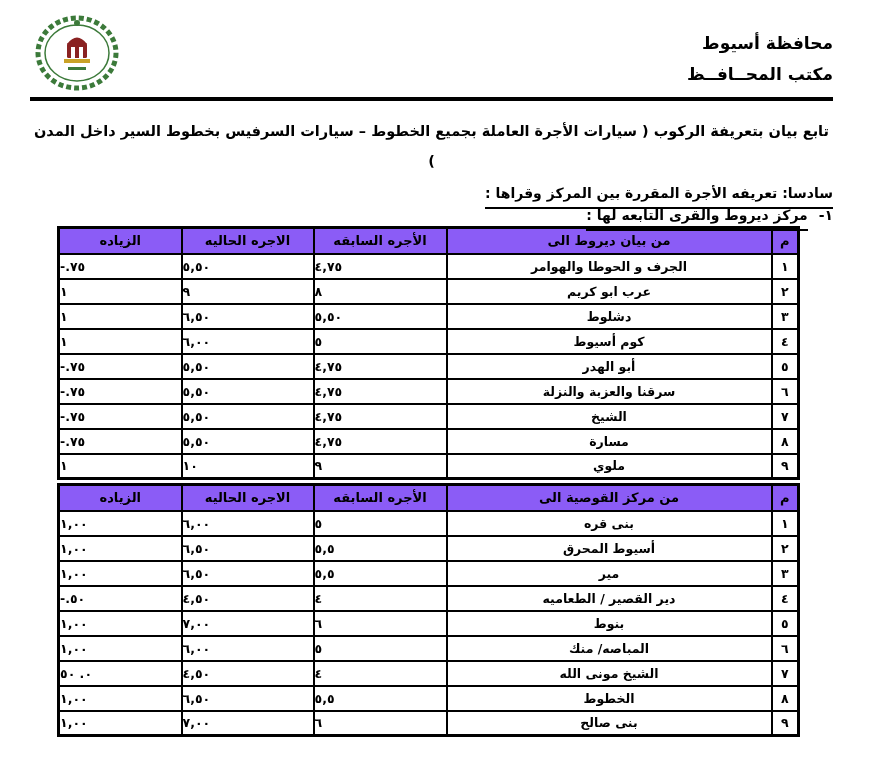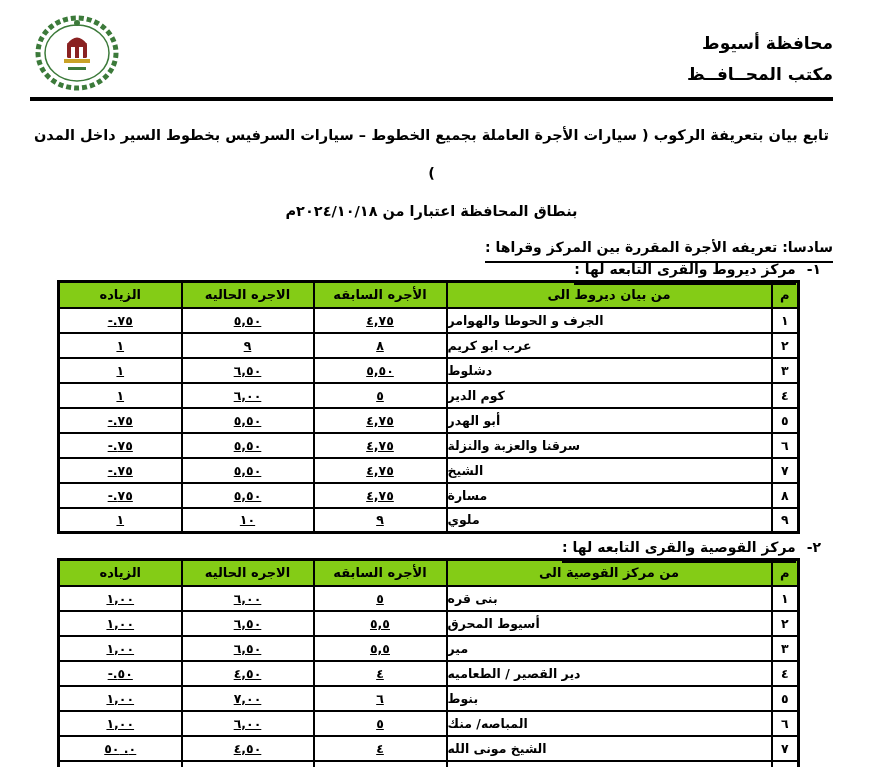--- a/index.html
+++ b/index.html
@@ -18,46 +18,46 @@
   .top { position: relative; height: 83px; }
   .logo { position: absolute; left: 4px; top: 0; }
   .org {
     position: absolute; right: 0; top: 14px;
     text-align: right; font-size: 17px; line-height: 31px;
     letter-spacing: .5px;
   }
   .rule { height: 4px; background: #000; }
 
   
-  .titles { margin-top: 15px; text-align: center; font-size: 14.5px; line-height: 38px; }
+  .titles { margin-top: 15px; text-align: center; font-size: 14.5px; line-height: 30px; }
   .sec { margin-top: 9px; text-align: right; font-size: 14px; }
   .sec .u, .subhead .txt { border-bottom: 2px solid #000; padding-bottom: 6px; }
-  .subhead { margin-top: 6px; margin-right: 12px; text-align: right; font-size: 14px; }
+  .subhead { margin-top: 6px; text-align: right; font-size: 14px; }
   .subhead .num { margin-left: 6px; }
 
   
   table.fare {
     border-collapse: collapse;
     width: 740px;
     margin-left: 27px;
     margin-top: 3px;
     border: 3px solid #000;
     table-layout: fixed;
   }
   table.fare th, table.fare td { border: 2px solid #000; padding: 0; }
-  table.fare th { background: #84cc16; font-size: 13px; height: 26px; text-align: center; }
+  table.fare th { background: #8b5cf6; font-size: 13px; height: 26px; text-align: center; }
   table.fare td { font-size: 12.5px; height: 25px; }
   col.c-inc  { width: 123px; }
   col.c-curr { width: 132px; }
   col.c-prev { width: 133px; }
   col.c-dest { width: 325px; }
   col.c-ser  { width: 27px;  }
   td.cell-serial { text-align: center; }
-  td.cell-dest   { text-align: left; padding-right: 24px; }
-  td.cell-num    { direction: ltr; text-align: center; text-decoration: underline; }
+  td.cell-dest   { text-align: center; padding-right: 24px; }
+  td.cell-num    { direction: ltr; text-align: left; }
   .tbl-block + .subhead { margin-top: 5px; }
 </style>
 </head>
 <body>
 
 <div class="content">
 
   <div class="top">
     <svg class="logo" width="86" height="78" viewBox="0 0 86 78">
       <ellipse cx="43" cy="39" rx="39" ry="35" fill="none" stroke="#3c7a3a" stroke-width="5" stroke-dasharray="5 3"></ellipse>
@@ -73,21 +73,20 @@
     <div class="org" dir="rtl">
       <div>محافظة أسيوط</div>
       <div>مكتب المحــافــظ</div>
     </div>
   </div>
 
   <div class="rule"></div>
 
   <div class="titles" dir="rtl">
     <div>تابع بيان بتعريفة الركوب ( سيارات الأجرة العاملة بجميع الخطوط – سيارات السرفيس بخطوط السير داخل المدن )</div>
-    <div>بنطاق المحافظة اعتبارا من ٢٠٢٤/١٠/١٨م</div>
   </div>
 
   <div class="sec" dir="rtl">
     <span class="u">سادسا: تعريفه الأجرة المقررة بين المركز وقراها :</span>
   </div>
 
   <div class="subhead" dir="rtl">
     <span class="num">١-</span>
     <span class="txt">مركز ديروط والقرى التابعه لها :</span>
   </div>
@@ -127,21 +126,21 @@
           </tr>
           <tr>
             <td class="cell-serial">٣</td>
             <td class="cell-dest">دشلوط</td>
             <td class="cell-num">٥,٥٠</td>
             <td class="cell-num">٦,٥٠</td>
             <td class="cell-num">١</td>
           </tr>
           <tr>
             <td class="cell-serial">٤</td>
-            <td class="cell-dest">كوم الدير</td>
+            <td class="cell-dest">كوم أسيوط</td>
             <td class="cell-num">٥</td>
             <td class="cell-num">٦,٠٠</td>
             <td class="cell-num">١</td>
           </tr>
           <tr>
             <td class="cell-serial">٥</td>
             <td class="cell-dest">أبو الهدر</td>
             <td class="cell-num">٤,٧٥</td>
             <td class="cell-num">٥,٥٠</td>
             <td class="cell-num">-.٧٥</td>
@@ -171,24 +170,20 @@
             <td class="cell-serial">٩</td>
             <td class="cell-dest">ملوي</td>
             <td class="cell-num">٩</td>
             <td class="cell-num">١٠</td>
             <td class="cell-num">١</td>
           </tr>
         </tbody>
     </table>
   </div>
 
-  <div class="subhead" dir="rtl">
-    <span class="num">٢-</span>
-    <span class="txt">مركز القوصية والقرى التابعه لها :</span>
-  </div>
 
   <div class="tbl-block">
     <table class="fare" dir="rtl">
       <colgroup>
         <col class="c-ser">
           <col class="c-dest">
           <col class="c-prev">
           <col class="c-curr">
           <col class="c-inc">
       </colgroup>

